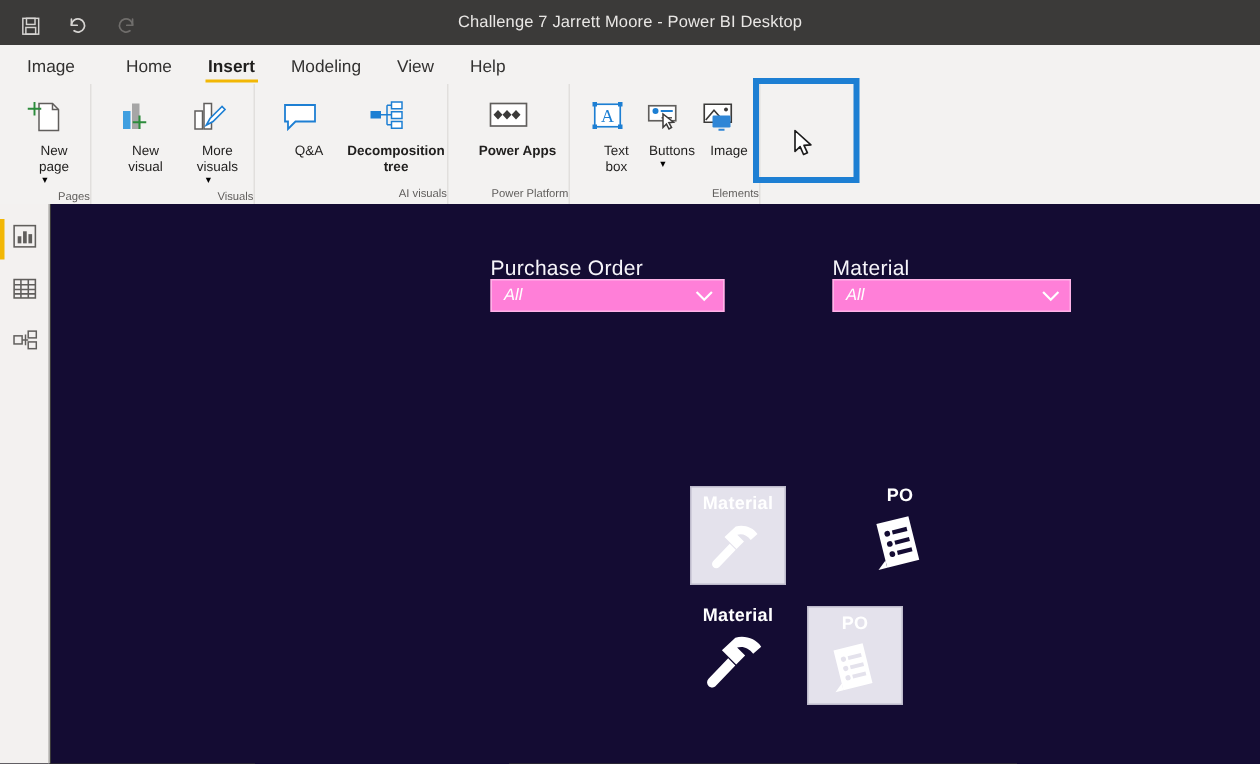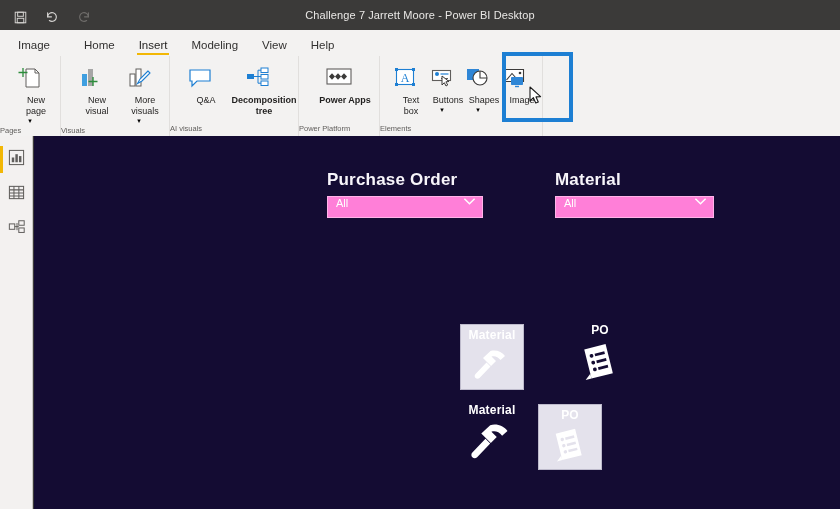--- a/index.html
+++ b/index.html
@@ -40,21 +40,21 @@
     display: flex; align-items: flex-end;
     padding-left: 14px;
   }
   .tab {
     position: relative;
     font-size: 11.5px; color: #323130;
     padding: 0 12px 5px 12px;
     white-space: nowrap;
   }
   .tab.file { padding-left: 4px; padding-right: 22px; }
-  .tab.active { font-weight: normal; color: #201f1e; }
+  .tab.active { font-weight: bold; color: #201f1e; }
   .tab.active::after {
     content: ""; position: absolute; left: 10px; right: 10px; bottom: 1px;
     height: 2px; background: #f2b705;
   }
 
   
   .ribbon {
     position: absolute; left: 0; top: 56px; width: 840px; height: 80px;
     background: #f3f2f1;
     display: flex; align-items: stretch;
@@ -63,21 +63,21 @@
     position: relative;
     display: flex; flex-direction: column;
     border-right: 1px solid #e1dfdd;
   }
   .rgroup-items {
     flex: 1; display: flex; align-items: flex-start;
     padding: 3px 6px 0 6px; gap: 0px;
   }
   .rgroup-label {
     height: 14px; line-height: 14px;
-    font-size: 7.5px; color: #605e5c; text-align: left;
+    font-size: 7.5px; color: #605e5c; text-align: right;
   }
   .ritem {
     width: 48px;
     display: flex; flex-direction: column; align-items: center;
     padding-top: 4px;
   }
   .ritem.wide { width: 60px; }
   .ritem.xwide { width: 68px; font-weight: bold; }
   .ritem-ico { height: 30px; display: flex; align-items: center; justify-content: center; }
   .ritem-lbl {
@@ -117,28 +117,29 @@
 
   
   .canvas {
     position: absolute; left: 34px; top: 136px; width: 806px; height: 373px;
     background: #140c33;
     overflow: hidden;
   }
 
   .slicer { position: absolute; }
   .slicer-title {
-    font-size: 17px; font-weight: bold; color: #f7f5fa;
-    margin-bottom: 6px; letter-spacing: .2px;
+    font-size: 14px; font-weight: normal; color: #f7f5fa;
+    letter-spacing: .2px;
   }
   .slicer-drop {
     height: 22px; background: #ff7fd8;
     border: 1px solid #ffb3e8;
-    display: flex; align-items: flex-start; justify-content: space-between;
+    display: flex; align-items: center; justify-content: space-between;
     padding: 0 6px 0 8px;
+    font-style: italic;
   }
   .slicer-val { font-size: 11px; color: #ffffff; }
   .slicer-chev { color: #ffffff; display: flex; }
 
   
   .canvas-img { position: absolute; }
   .canvas-img .img-box {
     width: 100%; height: 100%;
     display: flex; flex-direction: column; align-items: center;
     justify-content: flex-start;
@@ -306,31 +307,20 @@
           <div class="ritem-ico">
             <svg width="24" height="22" viewBox="0 0 24 22" fill="none">
               <rect x="2.5" y="3.5" width="18" height="10" fill="#ffffff" stroke="#605e5c" stroke-width="1.1"></rect>
               <circle cx="7" cy="7" r="2" fill="#1d7fd3"></circle>
               <path d="M10.5 7 h8" stroke="#1d7fd3" stroke-width="1.2"></path>
               <path d="M11 11.5 l7 0" stroke="#605e5c" stroke-width="1"></path>
               <path d="M12 9 l0 9 2.3 -2.3 1.7 3.3 1.7 -1 -1.8 -3.2 3.1 -0.3 z" fill="#ffffff" stroke="#3b3a39" stroke-width="1"></path>
             </svg>
           </div>
           <div class="ritem-lbl">Buttons</div>
-          <div class="caret">▾</div>
-        </div>
-        <div class="ritem" style="width:36px">
-          <div class="ritem-ico">
-            <svg width="26" height="22" viewBox="0 0 26 22" fill="none">
-              <rect x="2" y="2" width="12" height="11" fill="#2f86d6"></rect>
-              <circle cx="15" cy="11" r="7" fill="#ffffff" stroke="#3b3a39" stroke-width="1.1"></circle>
-              <path d="M15 4 v7 h7" stroke="#3b3a39" stroke-width="1.1"></path>
-            </svg>
-          </div>
-          <div class="ritem-lbl">Shapes</div>
           <div class="caret">▾</div>
         </div>
         <div class="ritem" style="width:40px">
           <div class="ritem-ico">
             <svg width="26" height="22" viewBox="0 0 26 22" fill="none">
               <path d="M2.5 2.5 h18 v12 h-18 z" fill="#ffffff" stroke="#3b3a39" stroke-width="1.1"></path>
               <path d="M3.5 13 l5.5 -6.5 4 4.5" fill="none" stroke="#3b3a39" stroke-width="1.1"></path>
               <circle cx="17" cy="6" r="1.3" fill="#3b3a39"></circle>
               <rect x="8" y="10" width="12" height="8" rx="0.8" fill="#2f86d6"></rect>
               <path d="M12 19.5 h4" stroke="#2f86d6" stroke-width="1.4"></path>

